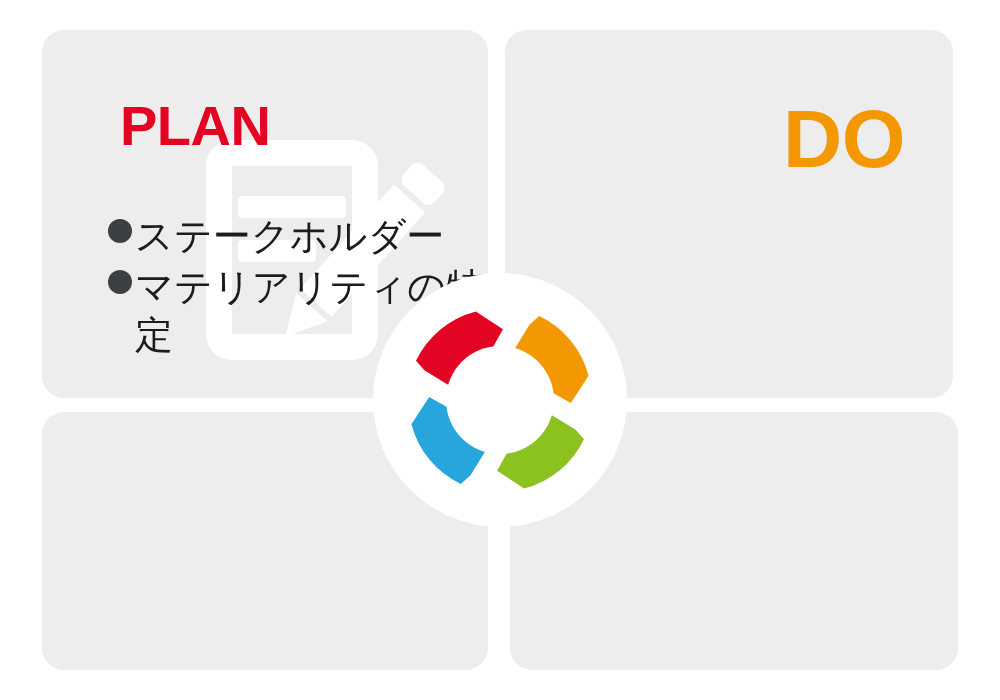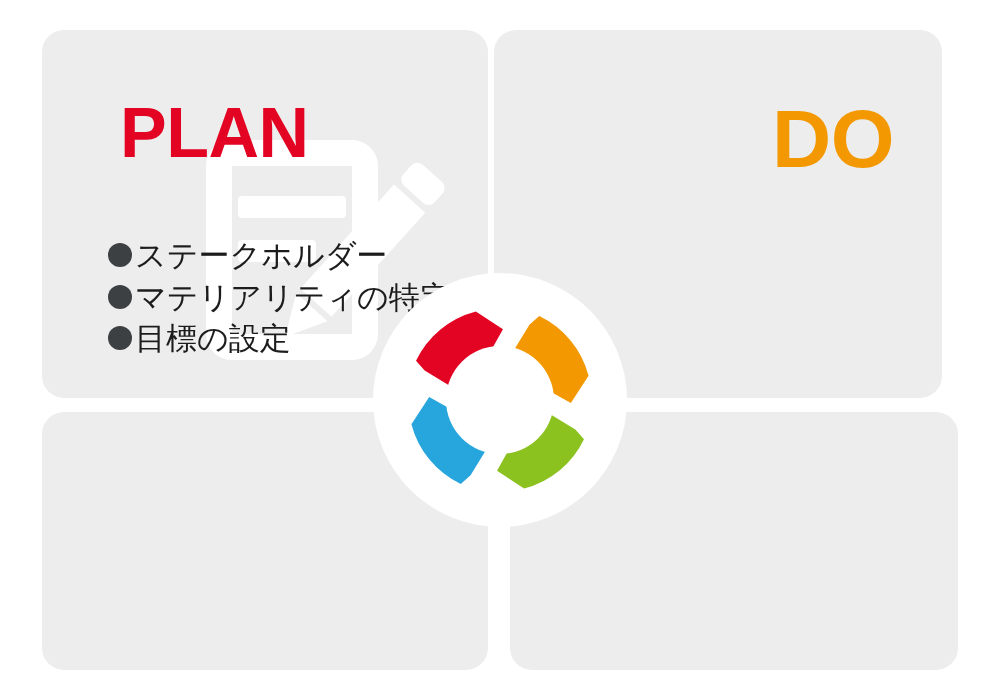--- a/index.html
+++ b/index.html
@@ -24,21 +24,21 @@
   }
 
   
   .card {
     position: absolute;
     background: #ededed;
     border-radius: 22px;
     overflow: hidden;
   }
   #card-plan   { left: 42px;  top: 30px;  width: 446px; height: 368px; }
-  #card-do     { left: 494px; top: 30px;  width: 448px; height: 368px; }
+  #card-do     { left: 505px; top: 30px;  width: 448px; height: 368px; }
   #card-action { left: 42px;  top: 412px; width: 446px; height: 258px; }
   #card-check  { left: 510px; top: 412px; width: 448px; height: 258px; }
 
   
   .watermark {
     position: absolute;
     pointer-events: none;
   }
   .watermark svg { display: block; }
 
@@ -47,36 +47,35 @@
   
   .heading {
     position: absolute;
     font-weight: bold;
     letter-spacing: -0.5px;
     line-height: 1;
     white-space: nowrap;
   }
   #heading-plan {
     left: 78px; top: 68px;
-    font-size: 70px;
+    font-size: 56px;
     color: #e30322;
   }
   #heading-do {
     right: 48px; top: 68px;
     font-size: 82px;
     color: #f39800;
   }
 
   
   .bullets {
     position: absolute;
     color: #1c1c1c;
-    font-size: 31px;
+    font-size: 38px;
     line-height: 1.28;
-    margin-top: 24px;
   }
   #bullets-plan   { left: 66px;  top: 182px; width: 400px; }
 
   .bullet-row {
     display: flex;
     align-items: flex-start;
     margin: 0 0 2px 0;
   }
   .bullet-dot {
     flex: 0 0 auto;
@@ -132,24 +131,20 @@
 
     <div class="bullets" id="bullets-plan">
       <div class="bullet-row">
         <span class="bullet-dot"></span>
         <span class="bullet-text"><span>ステークホルダー</span></span>
       </div>
       <div class="bullet-row">
         <span class="bullet-dot"></span>
         <span class="bullet-text">マテリアリティの特定</span>
       </div>
-      <div class="bullet-row">
-        <span class="bullet-dot"></span>
-        <span class="bullet-text">目標の設定</span>
-      </div>
     </div>
   </div>
 
   <div class="card" id="card-do">
 
     <div class="heading" id="heading-do">DO</div>
 
   </div>
 
   <div class="card" id="card-action">

